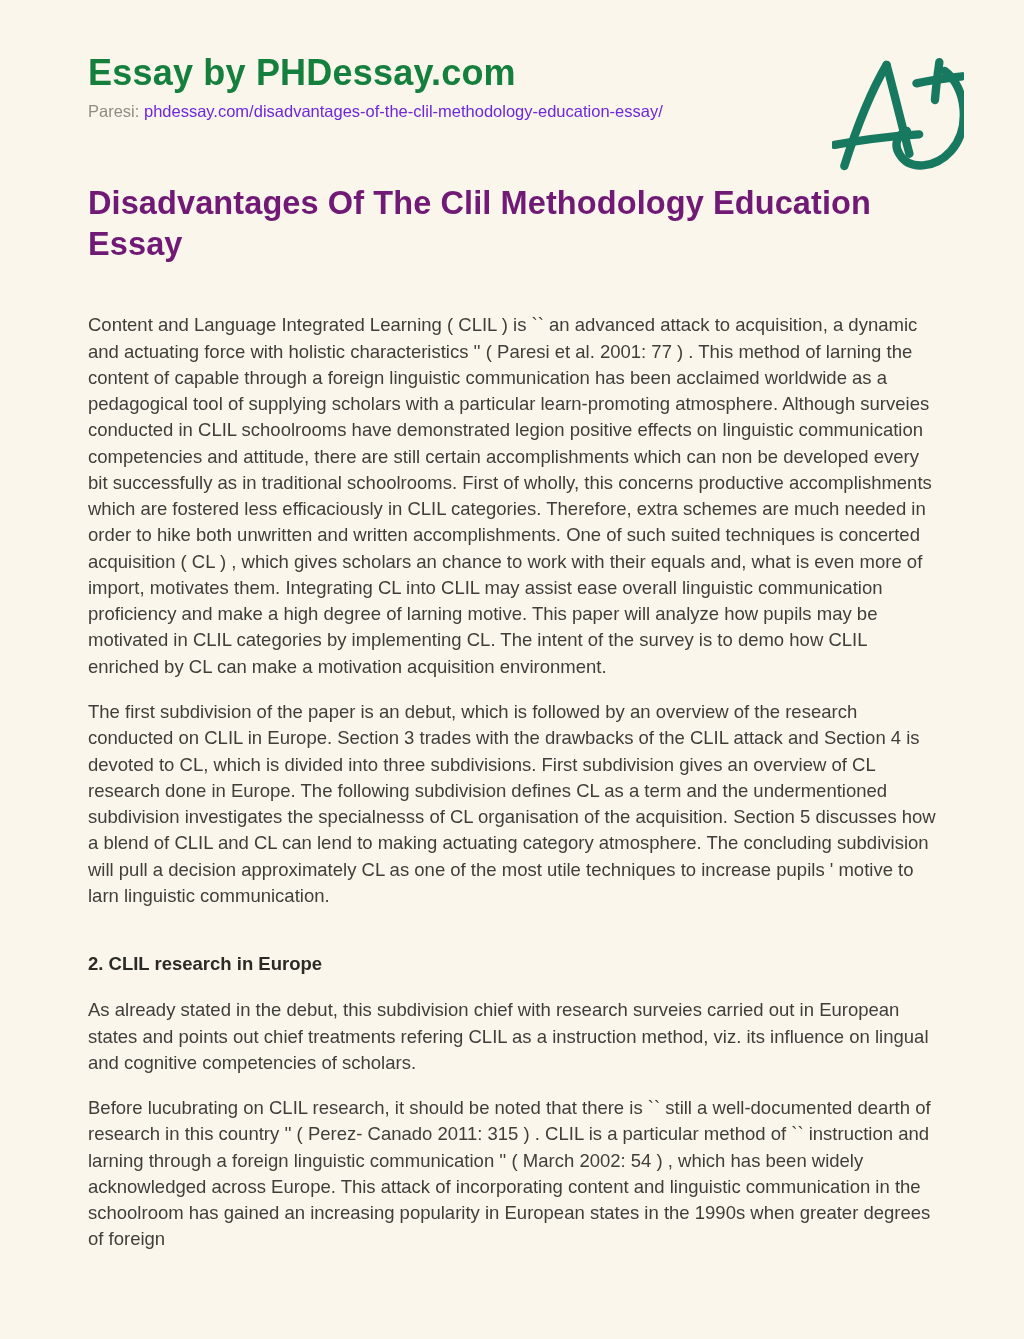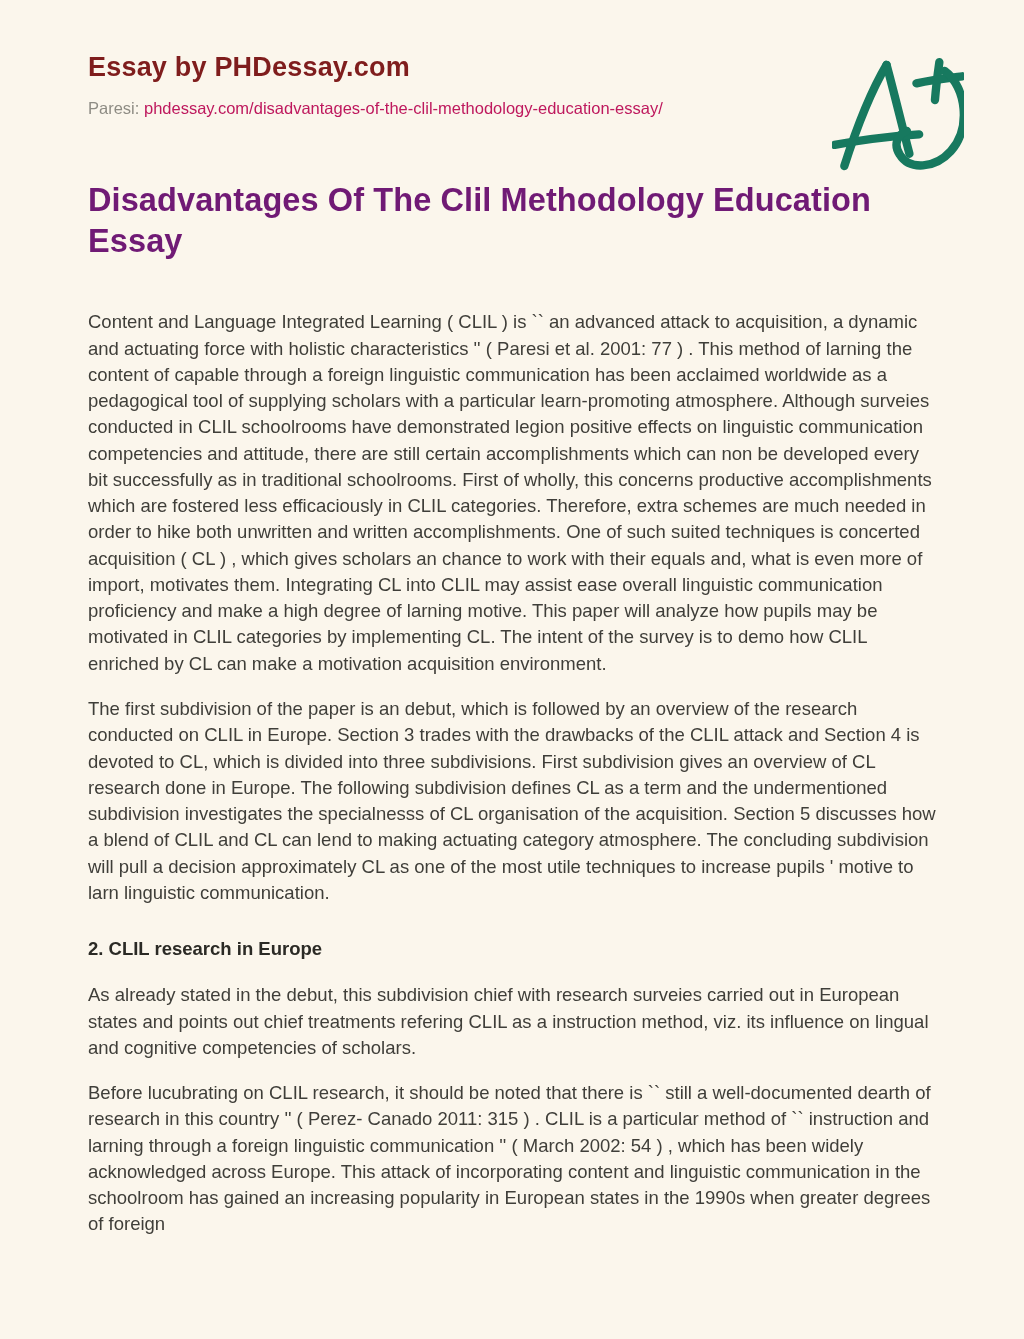--- a/index.html
+++ b/index.html
@@ -12,32 +12,32 @@
   }
   .page {
     position: relative;
     width: 1024px;
     height: 1312px;
     overflow: hidden;
     padding: 52px 88px 0 88px;
   }
   
   .site-title {
-    font-size: 27px;
+    font-size: 36px;
     font-weight: 700;
-    color: #7f1d1d;
-    margin: 0 0 16px 0;
+    color: #15803d;
+    margin: 0 0 8px 0;
     letter-spacing: 0.2px;
   }
   .source-line {
     font-size: 16.5px;
     color: #8e8c84;
   }
   .source-line a {
-    color: #be185d;
+    color: #6d28d9;
     text-decoration: none;
     cursor: pointer;
   }
   .logo {
     position: absolute;
     top: 50px;
     right: 60px;
     width: 132px;
     height: 130px;
   }
@@ -59,21 +59,21 @@
     line-height: 1.42;
     color: #3f3e39;
   }
   .article p {
     margin: 0 0 19px 0;
   }
   .article h3 {
     font-size: 18.5px;
     font-weight: 700;
     color: #2b2a25;
-    margin: 30px 0 20px 0;
+    margin: 42px 0 20px 0;
   }
 </style>
 </head>
 <body>
 
 <div class="page">
 
   <div>
     <h1 class="site-title">Essay by PHDessay.com</h1>
     <div class="source-line">

